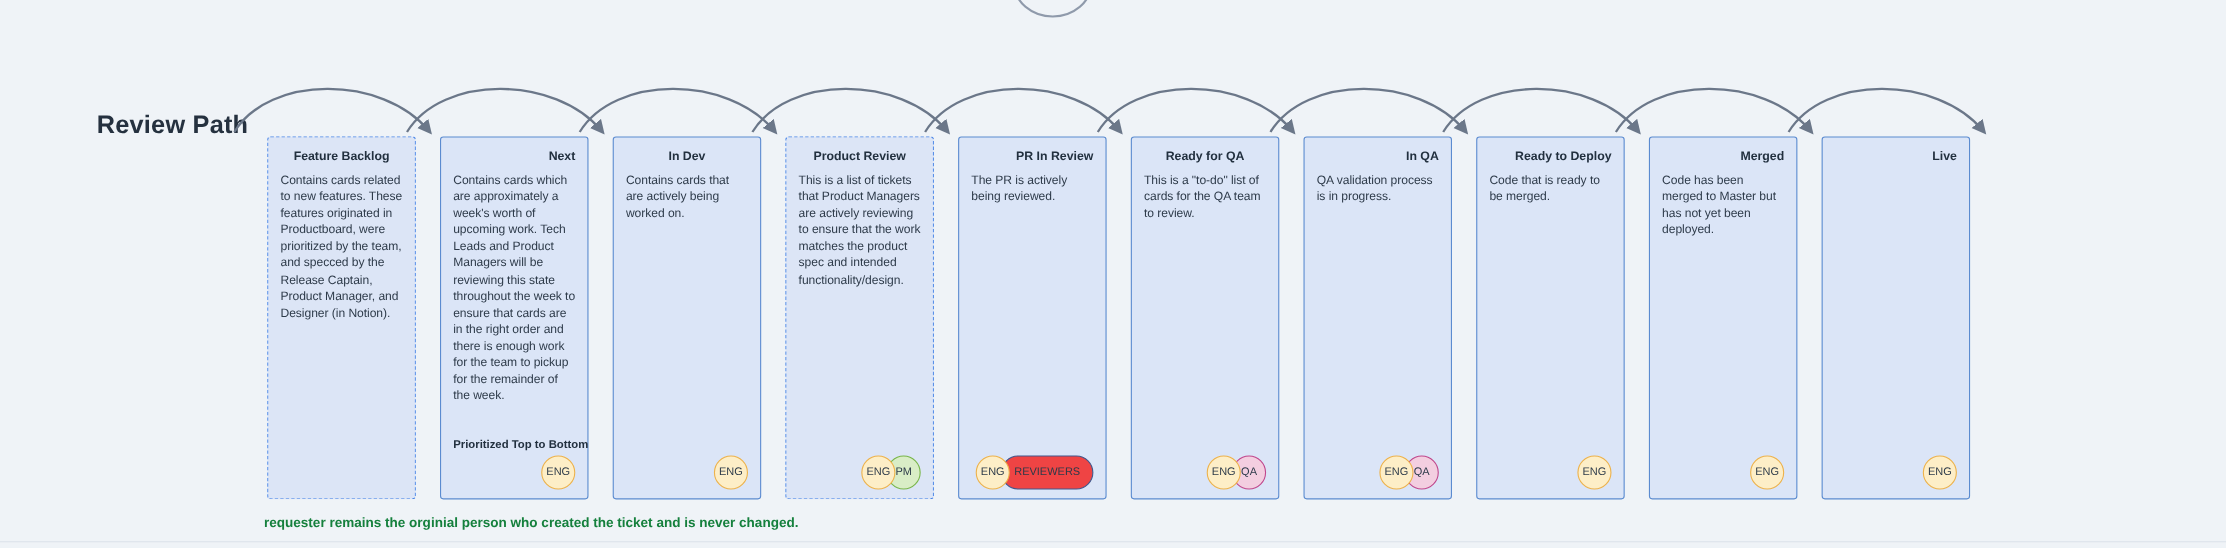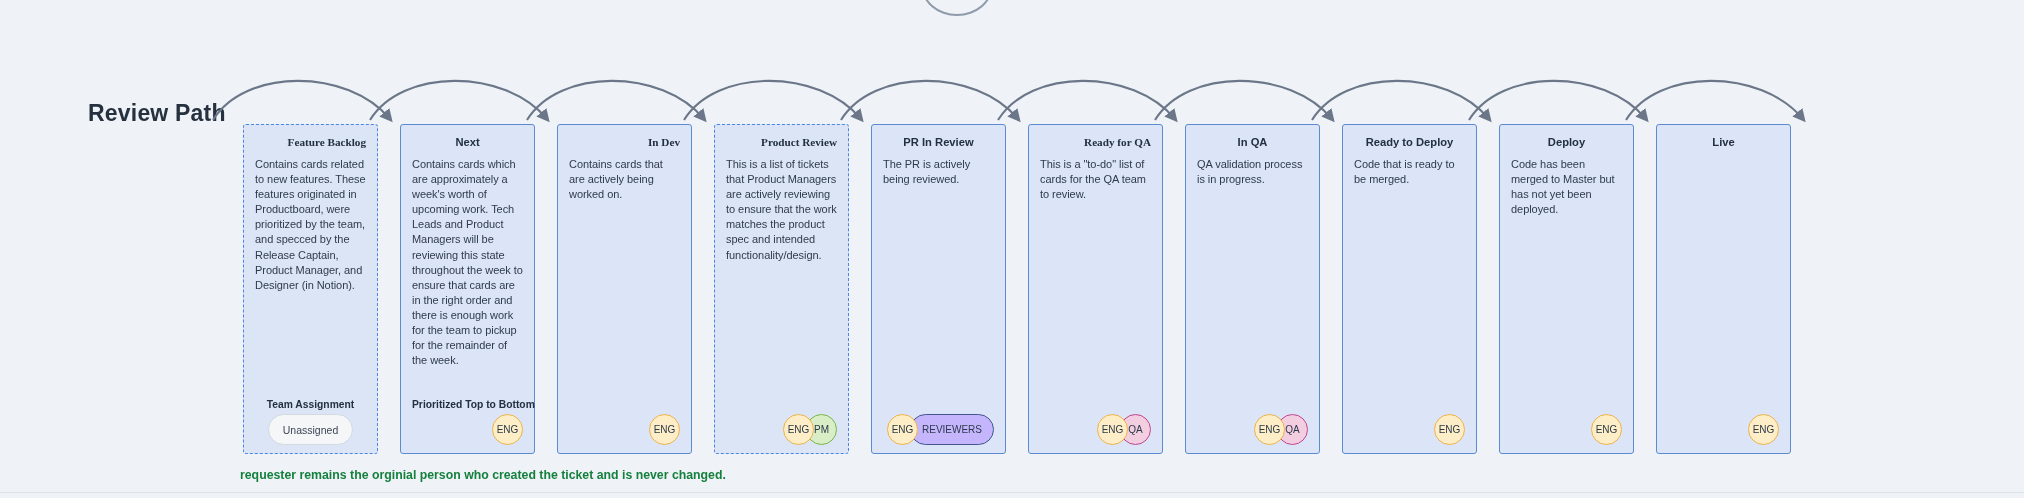--- a/index.html
+++ b/index.html
@@ -73,22 +73,22 @@
     background: #dce5f6;
   }
   .lane-title {
     font-size: 11.2px;
     font-weight: bold;
     color: #22303f;
     line-height: 14px;
     margin-bottom: 2px;
     white-space: nowrap;
   }
-  .lane-title.center { text-align: right; font-family: Liberation Serif, serif; }
-  .lane-title.left   { text-align: center; }
+  .lane-title.center { text-align: center; }
+  .lane-title.left   { text-align: right; }
 
   .lane-desc {
     margin-top: 6px;
     font-size: 11px;
     line-height: 15.1px;
     color: #2e3b4a;
     letter-spacing: -.05px;
   }
 
   .lane-foot {
@@ -123,21 +123,21 @@
     font-weight: normal;
     color: #2c3a49;
     white-space: nowrap;
     position: relative;
   }
   .chip.circle { width: 31px; border-radius: 50%; }
   .chip.eng  { background: #fdeec7; border: 1.6px solid #edb24b; z-index: 1; }
   .chip.pm   { background: #d9edc6; border: 1.6px solid #79b64a; margin-left: -8px; z-index: 0; }
   .chip.qa   { background: #f3cee0; border: 1.6px solid #c0478c; margin-left: -8px; z-index: 0; }
   .chip.reviewers {
-    background: #c4b5fd; border: 1.6px solid #41578c;
+    background: #ef4444; border: 1.6px solid #41578c;
     padding: 0 11px; margin-left: -8px; z-index: 0; font-size: 10px;
   }
   .chip.unassigned {
     background: #f4f6f8; border: 1.6px solid #d3d9e0;
     padding: 0 14px; border-radius: 16px; font-size: 10.5px; color: #3a4654;
   }
 
   
   #bottom-note {
     position: absolute;
@@ -183,26 +183,20 @@
         <path d="M 1312 120 C 1344 68, 1446.5 68, 1489 119"></path>
         <path d="M 1469 120 C 1501 68, 1603.5 68, 1646 119"></path>
         <path d="M 1626 120 C 1658 68, 1760.5 68, 1803 119"></path>
       </g>
   </svg>
 
   <div id="lanes">
       <div class="lane dashed">
         <div class="lane-title center">Feature Backlog</div>
         <div class="lane-desc">Contains cards related to new features. These features originated in Productboard, were prioritized by the team, and specced by the Release Captain, Product Manager, and Designer (in Notion).</div>
-        <div class="lane-foot">
-          <div class="foot-label center">Team Assignment</div>
-          <div class="chips center">
-            <div class="chip unassigned">Unassigned</div>
-          </div>
-        </div>
       </div>
       <div class="lane">
         <div class="lane-title left">Next</div>
         <div class="lane-desc">Contains cards which are approximately a week's worth of upcoming work. Tech Leads and Product Managers will be reviewing this state throughout the week to ensure that cards are in the right order and there is enough work for the team to pickup for the remainder of the week.</div>
         <div class="lane-foot">
           <div class="foot-label left">Prioritized Top to Bottom</div>
           <div class="chips left">
             <div class="chip eng circle">ENG</div>
           </div>
         </div>
@@ -259,21 +253,21 @@
       <div class="lane">
         <div class="lane-title left">Ready to Deploy</div>
         <div class="lane-desc">Code that is ready to be merged.</div>
         <div class="lane-foot">
           <div class="chips left">
             <div class="chip eng circle">ENG</div>
           </div>
         </div>
       </div>
       <div class="lane">
-        <div class="lane-title left">Deploy</div>
+        <div class="lane-title left">Merged</div>
         <div class="lane-desc">Code has been merged to Master but has not yet been deployed.</div>
         <div class="lane-foot">
           <div class="chips left">
             <div class="chip eng circle">ENG</div>
           </div>
         </div>
       </div>
       <div class="lane">
         <div class="lane-title left">Live</div>
         <div class="lane-desc"></div>

